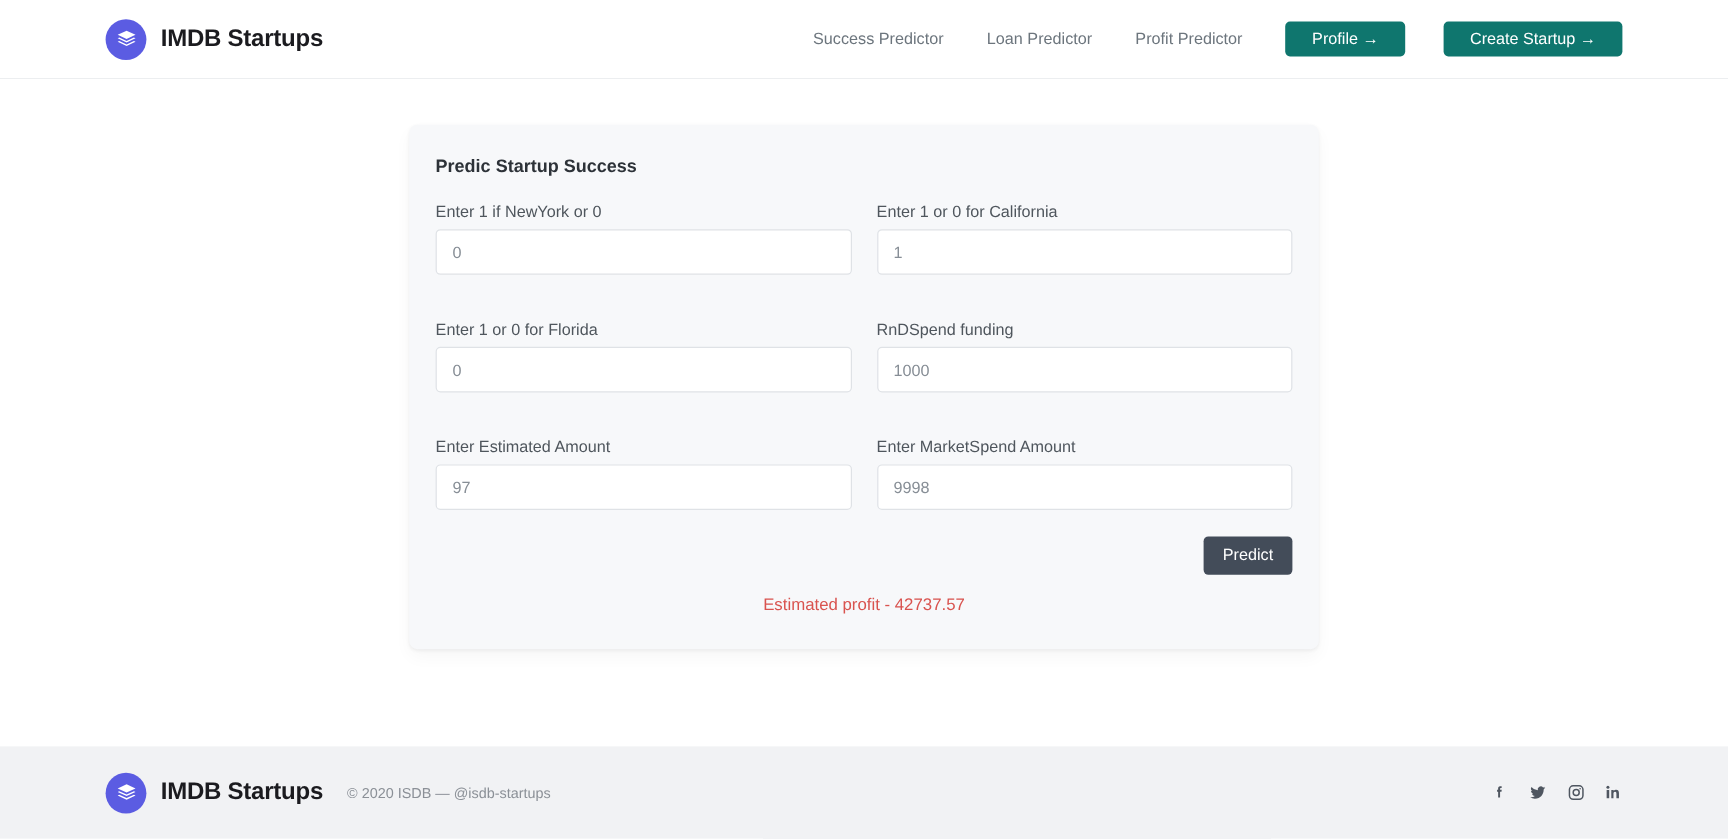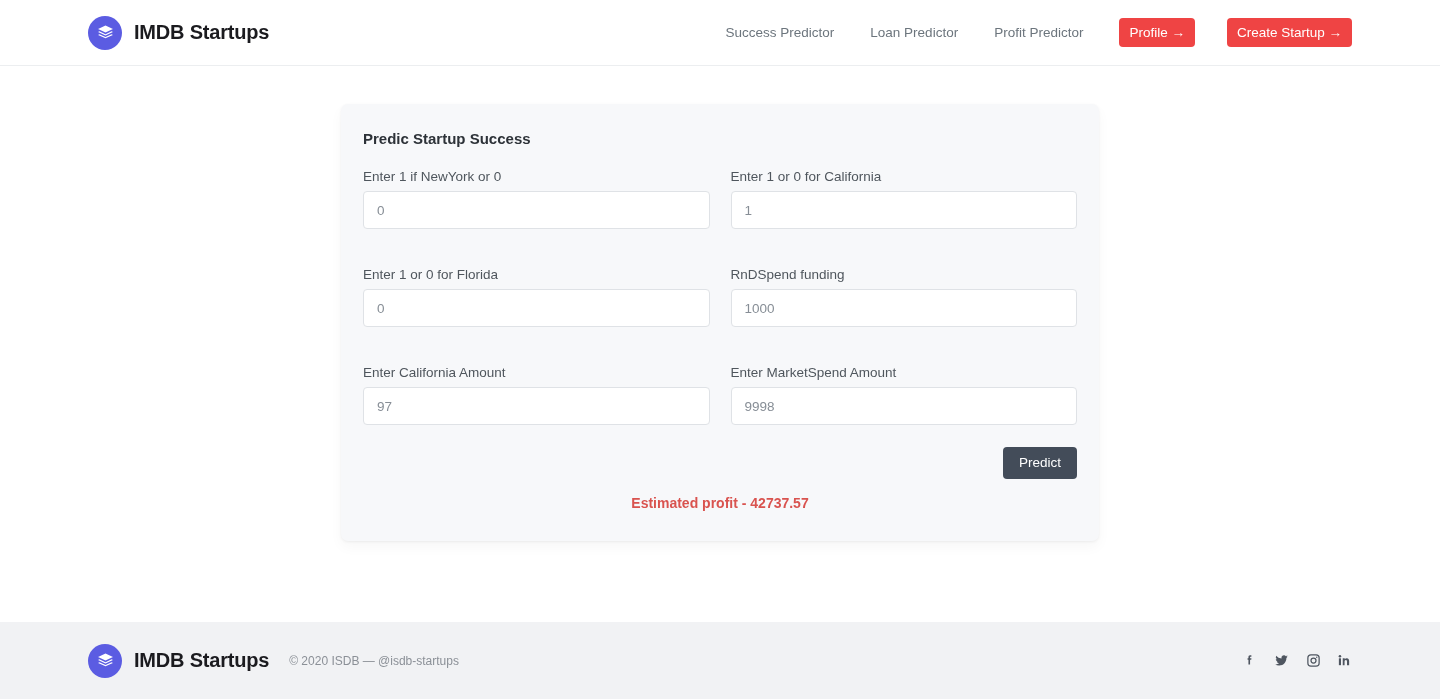--- a/index.html
+++ b/index.html
@@ -57,26 +57,26 @@
     gap: 36px;
   }
   .nav-link {
     font-size: 13.5px;
     color: #6c757d;
     text-decoration: none;
     white-space: nowrap;
     cursor: pointer;
   }
   .btn-primary {
-    background: #ef4444;
+    background: #0f766e;
     color: #ffffff;
     font-size: 13.5px;
     border: none;
     border-radius: 4px;
-    padding: 8px 10px;
+    padding: 8px 22px;
     cursor: pointer;
     white-space: nowrap;
     font-family: inherit;
     line-height: 1;
   }
   .btn-primary.gap-left { margin-left: -4px; }
 
   
   .main {
     height: 556px;
@@ -141,21 +141,21 @@
     border-radius: 4px;
     font-size: 13.5px;
     font-family: inherit;
     padding: 9px 16px;
     cursor: pointer;
     line-height: 1;
   }
   .result {
     text-align: center;
     color: #d9534f;
-    font-weight: bold;
+    font-weight: normal;
     font-size: 14px;
     margin-top: 16px;
   }
 
   
   .footer {
     height: 77px;
     box-sizing: border-box;
     background: #f1f2f4;
     display: flex;
@@ -231,21 +231,21 @@
         <label class="field-label">Enter 1 or 0 for Florida</label>
         <input class="field-input" type="text" placeholder="0" style="">
       </div>
 
       <div class="field">
         <label class="field-label">RnDSpend funding</label>
         <input class="field-input" type="text" placeholder="1000" style="">
       </div>
 
       <div class="field">
-        <label class="field-label">Enter California Amount</label>
+        <label class="field-label">Enter Estimated Amount</label>
         <input class="field-input" type="text" placeholder="97" style="">
       </div>
 
       <div class="field">
         <label class="field-label">Enter MarketSpend Amount</label>
         <input class="field-input" type="text" placeholder="9998" style="">
       </div>
     </div>
 
     <div class="actions">

